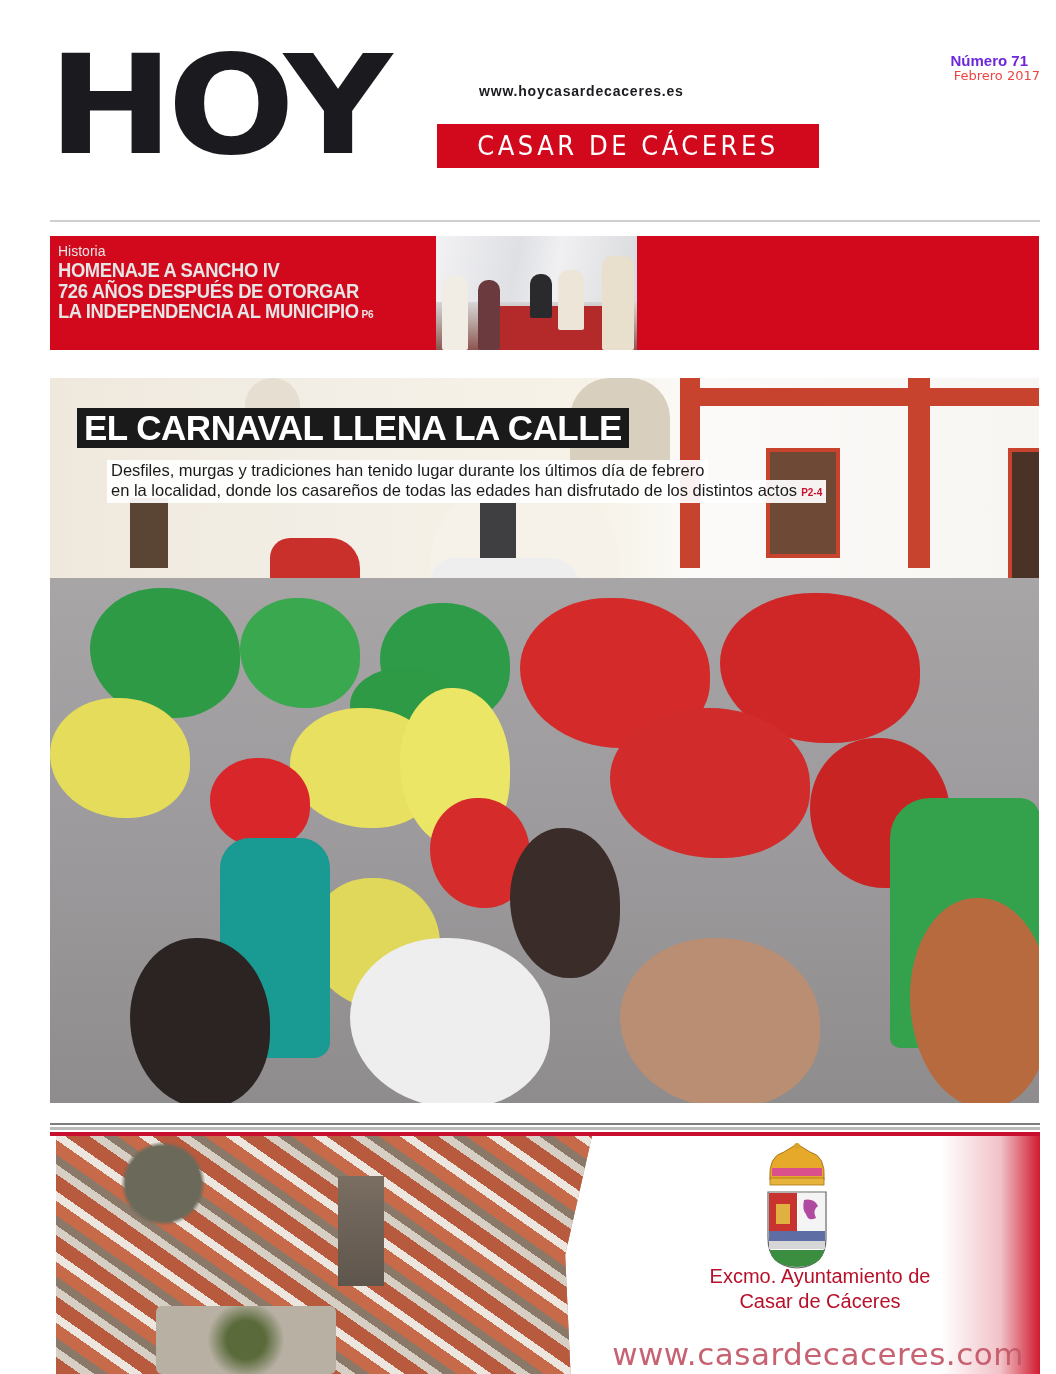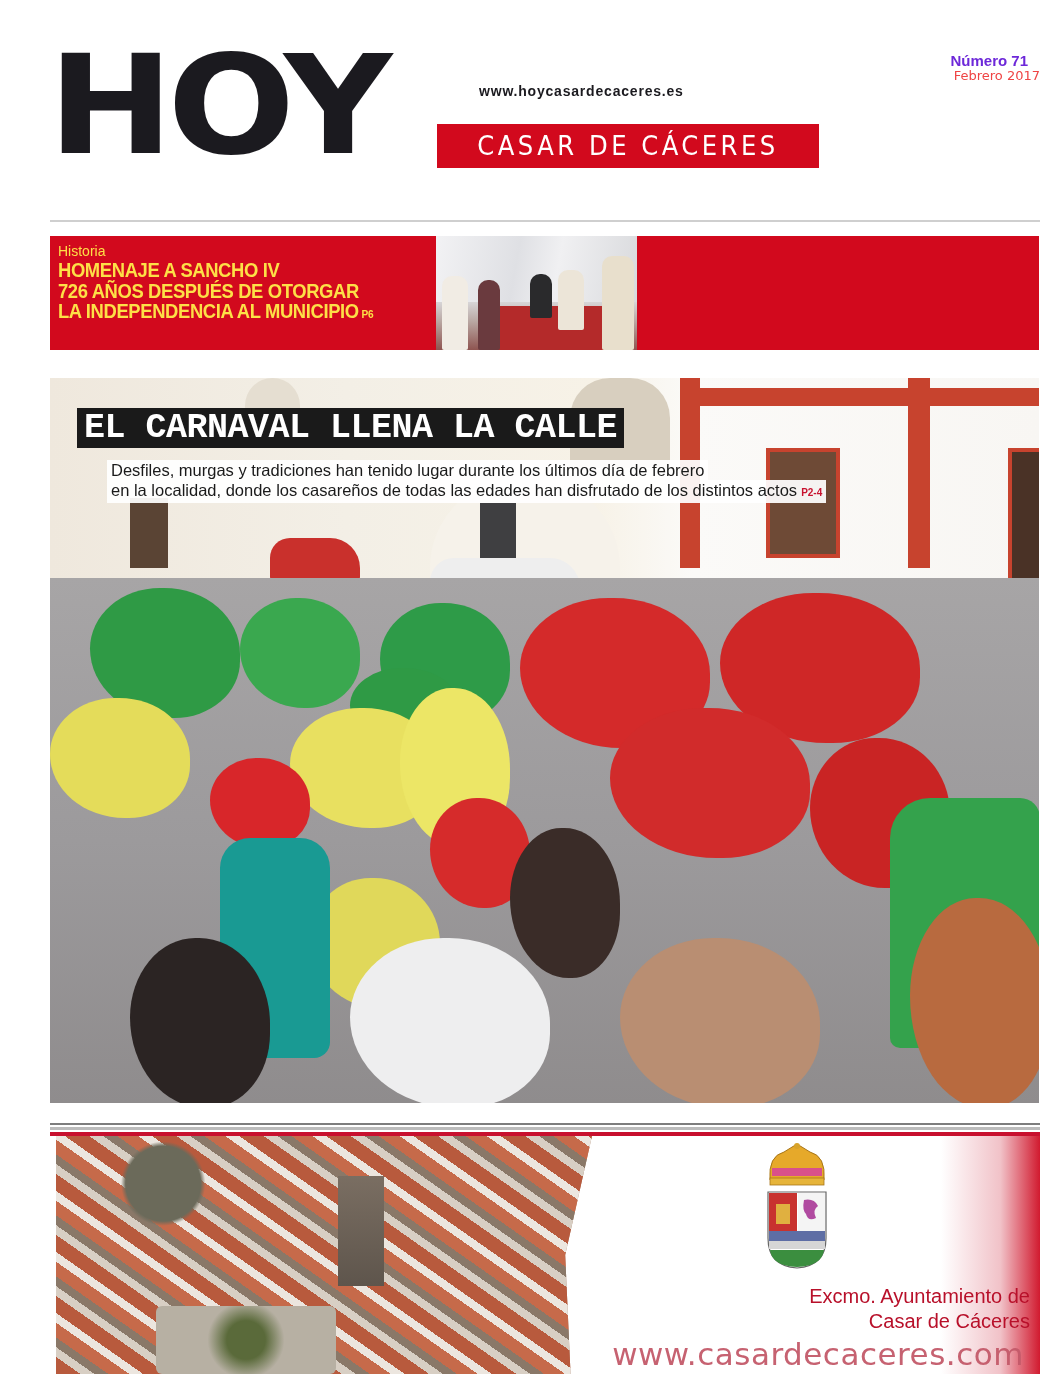--- a/index.html
+++ b/index.html
@@ -36,21 +36,21 @@
     }
     .rule-top {
       position: absolute; left: 50px; top: 220px; width: 990px; height: 2px; background: #cfcfcf;
     }
 
     
     .teaser-band {
       position: absolute; left: 50px; top: 236px; width: 989px; height: 114px; background: #d2091d;
     }
     .teaser {
-      position: absolute; color: #fde047;
+      position: absolute; color: #e5e5e5;
     }
     .teaser .section {
       font-family: "Liberation Sans", sans-serif; font-size: 14px; line-height: 16px;
       display: block; margin-bottom: 1px;
     }
     .teaser .headline {
       font-family: "Liberation Sans Narrow", "Liberation Sans", sans-serif;
       font-weight: bold; font-size: 20px; line-height: 20.5px; text-transform: uppercase;
       letter-spacing: -0.4px; transform: scaleX(0.92); transform-origin: left;
       display: block; white-space: nowrap;
@@ -86,21 +86,21 @@
     .mp-window { position: absolute; background: #5b3e2e; border: 4px solid #c7432e; }
     .mp-arch { position: absolute; background: #e5ded1; border-radius: 40px 40px 0 0; }
     .mp-ground {
       position: absolute; left: 0; top: 200px; width: 100%; height: 525px;
       background: linear-gradient(180deg, #a7a5a6 0%, #9c9a9c 50%, #8f8c8d 100%);
     }
     .mp-blob { position: absolute; border-radius: 48% 52% 45% 55%; }
     .mp-headline {
       position: absolute; left: 27px; top: 30px; height: 40px;
       background: #1a1a1a; color: #ffffff; padding: 0 7px;
-      font-family: Liberation Mono, monospace;
+      font-family: Liberation Sans, sans-serif;
       font-weight: bold; font-size: 35px; line-height: 40px; letter-spacing: -0.5px;
       white-space: nowrap; text-transform: uppercase;
     }
     .mp-deck {
       position: absolute; left: 57px; top: 82px;
       font-family: "Liberation Sans Narrow", "Liberation Sans", sans-serif;
       font-size: 16.5px; line-height: 20px; color: #1a1a1a;
     }
     .mp-deck span.line { display: inline-block; background: rgba(255,255,255,0.93); padding: 0 4px; white-space: nowrap; }
     .mp-deck .page-ref { color: #c8102e; font-weight: bold; font-size: 10px; margin-left: 4px; }
@@ -126,21 +126,21 @@
       position: absolute; left: 282px; top: 40px; width: 46px; height: 110px;
       background: linear-gradient(180deg, #7a6e62, #5e554c); clip-path: polygon(0 0, 100% 0, 100% 100%, 0 100%);
     }
     .ad-plaza {
       position: absolute; left: 100px; top: 170px; width: 180px; height: 68px;
       background: radial-gradient(circle, #5a6a3a 0 20%, #b7b0a3 40%);
       border-radius: 6px;
     }
     .ad-crest { position: absolute; left: 712px; top: 6px; width: 70px; height: 130px; }
     .ad-name {
-      position: absolute; left: 560px; top: 148px; width: 420px; text-align: right;
+      position: absolute; left: 560px; top: 128px; width: 420px; text-align: center;
       font-family: "Liberation Sans", sans-serif; font-size: 20px; line-height: 25px; color: #b8102a;
     }
     .ad-url {
       position: absolute; left: 548px; top: 200px; width: 440px; text-align: center;
       font-family: "DejaVu Sans", sans-serif; font-size: 31px; line-height: 36px; color: #c45a6a;
       letter-spacing: 0.5px; opacity: 0.95;
     }
   </style>
 </head>
 <body>

